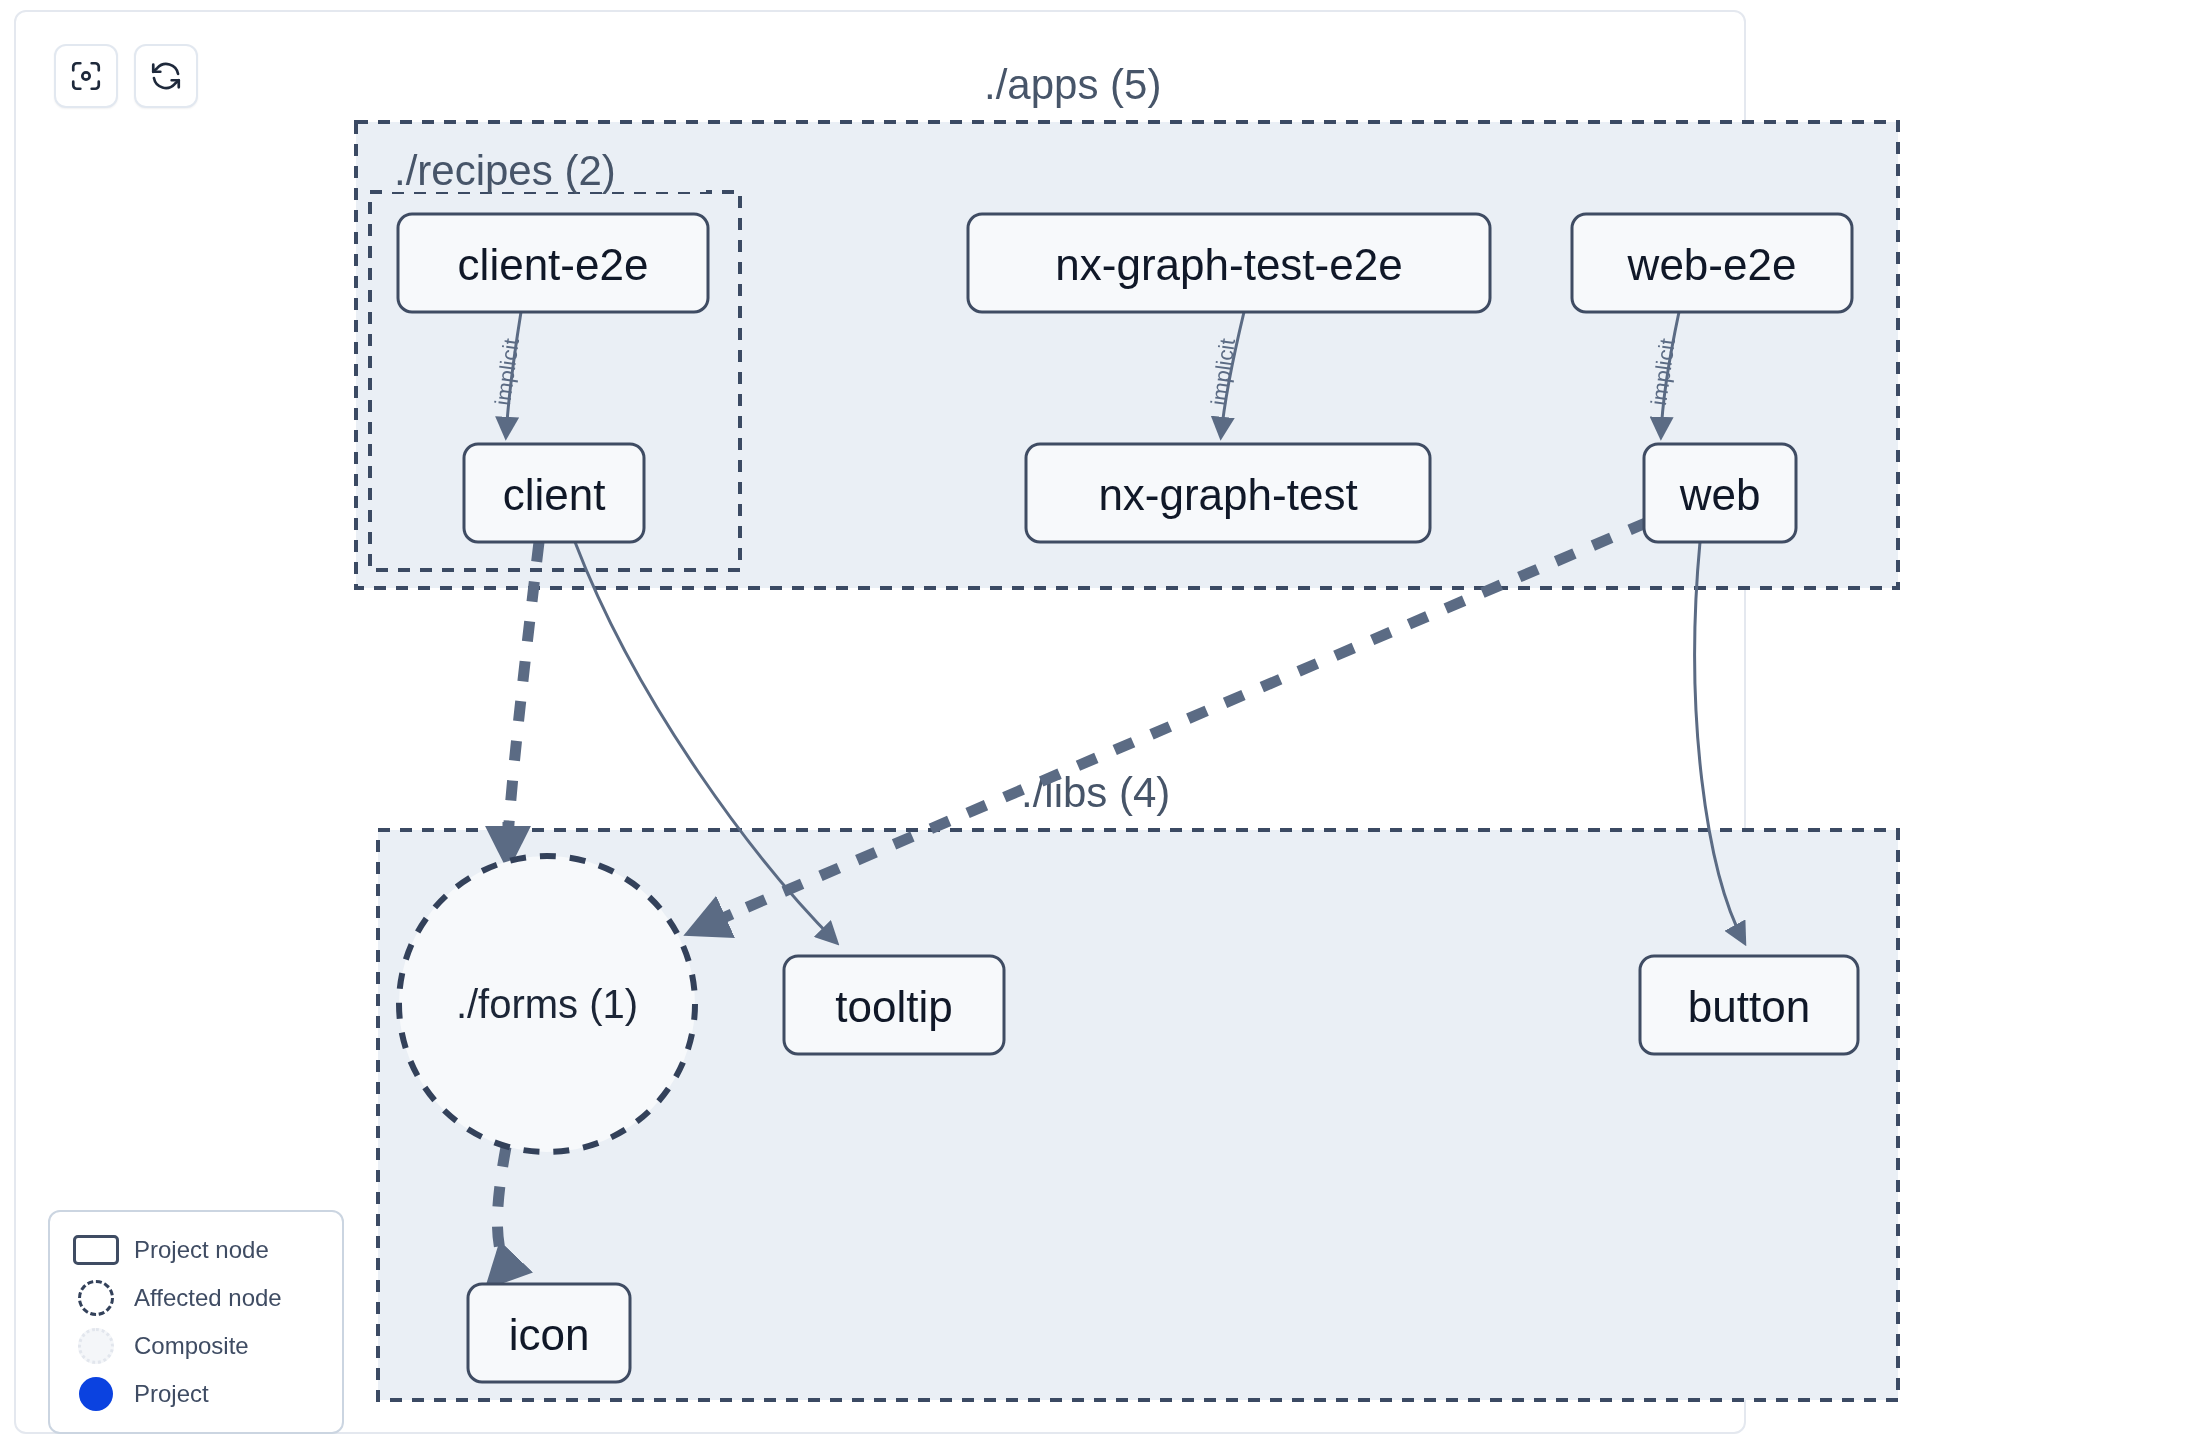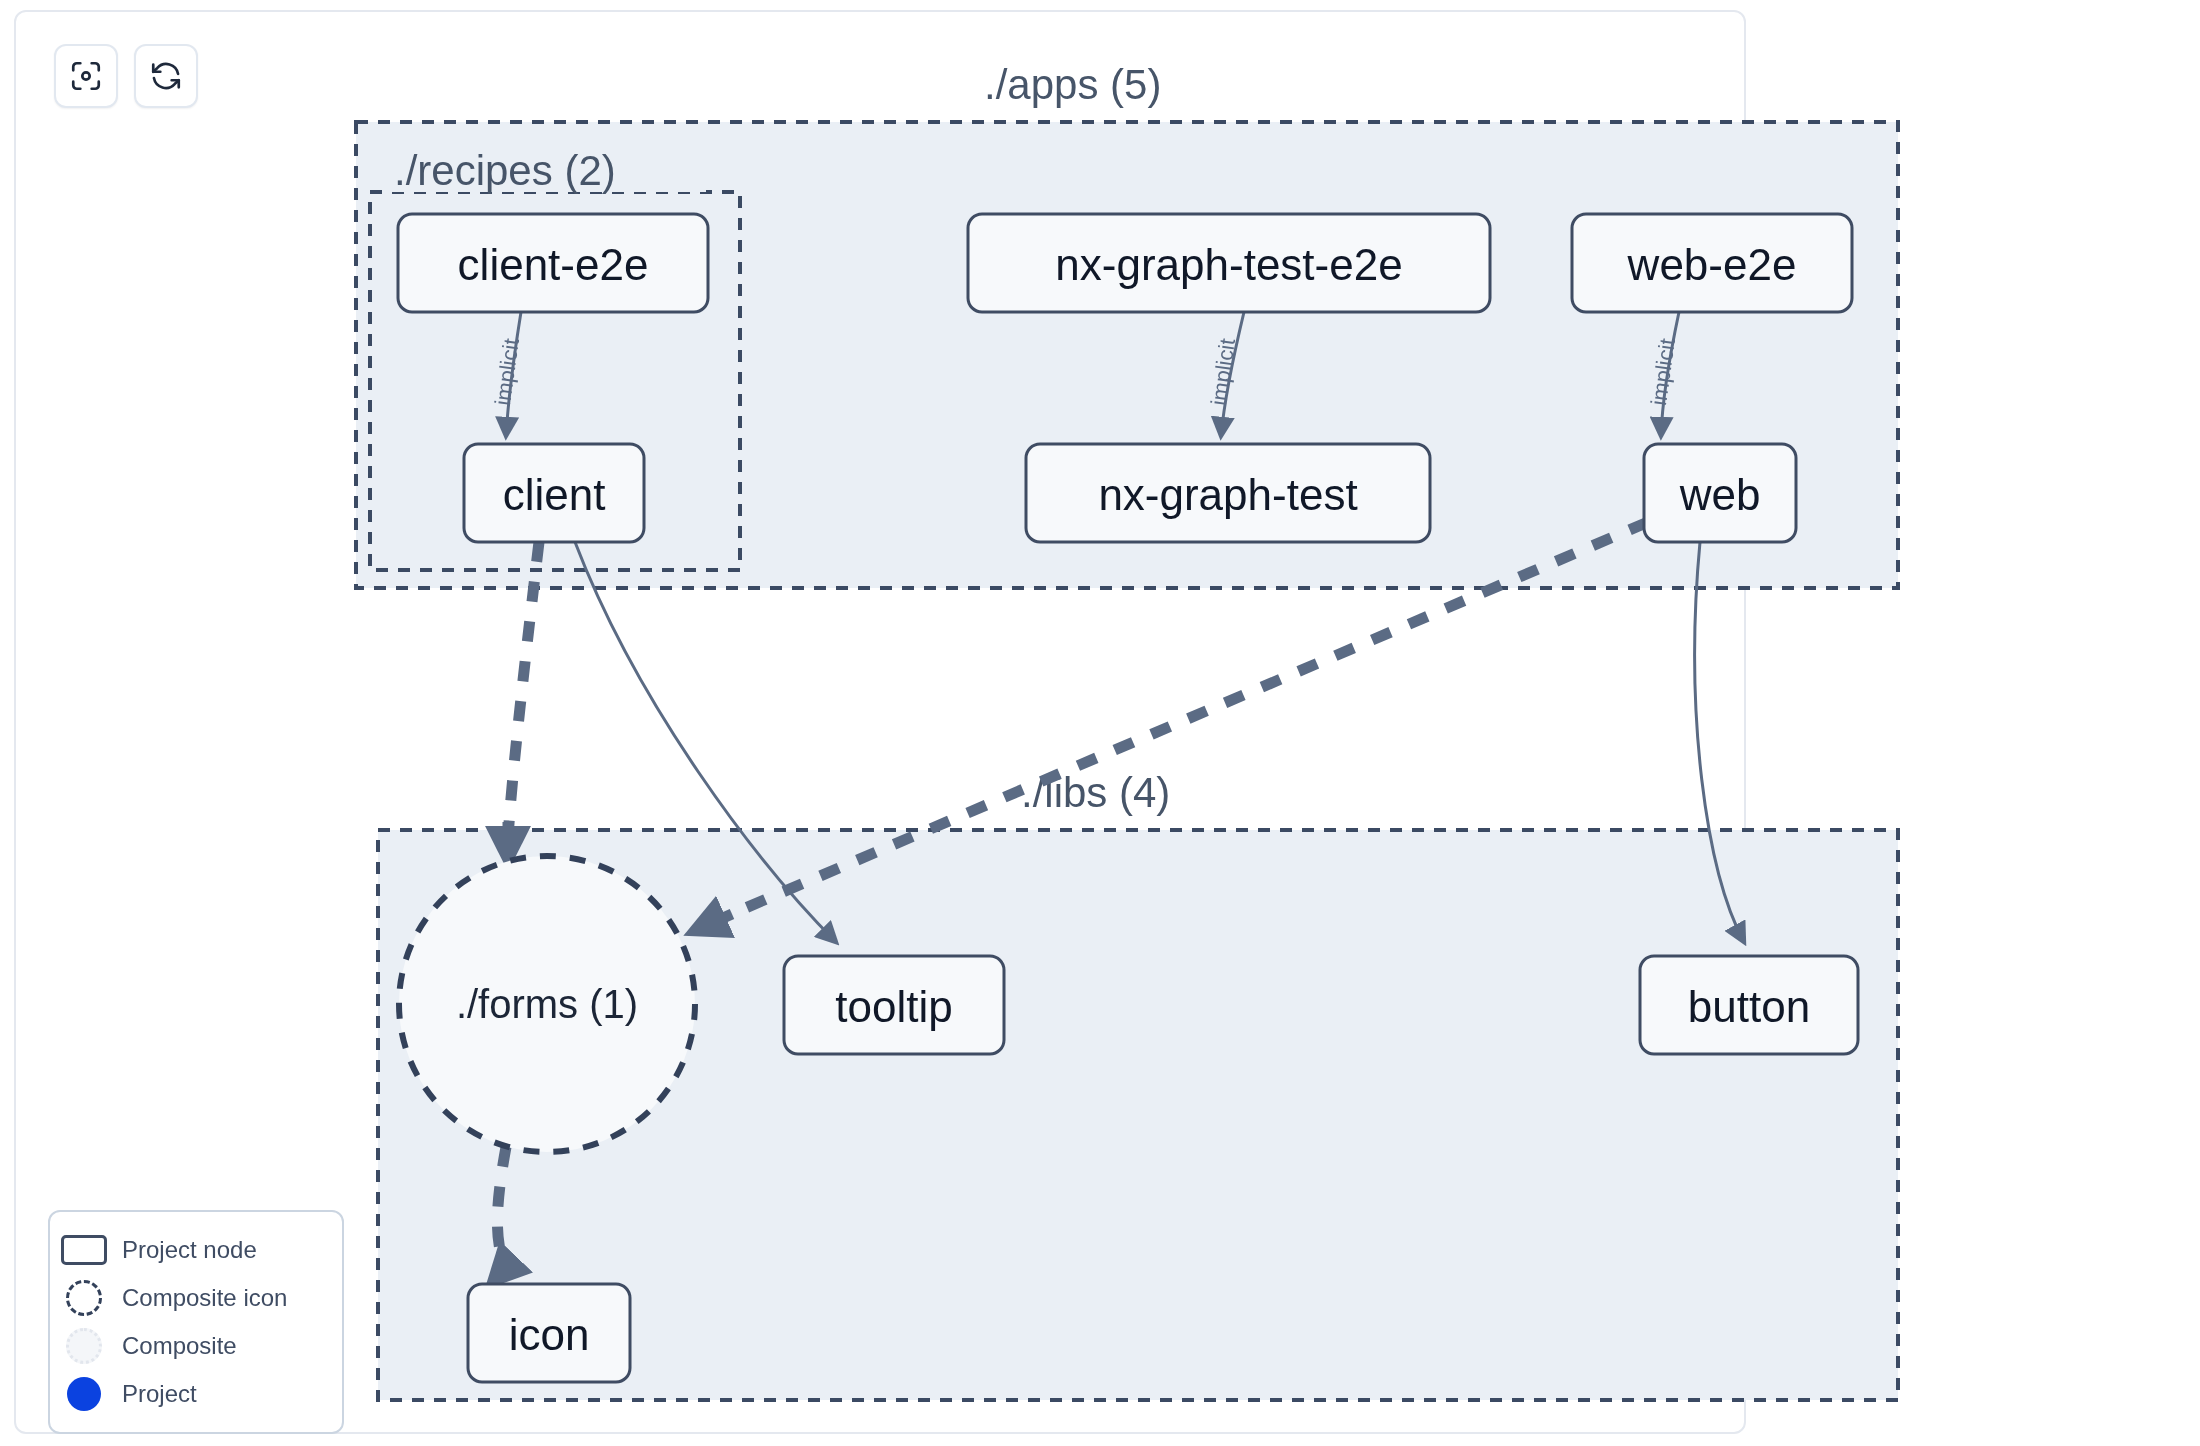--- a/index.html
+++ b/index.html
@@ -62,21 +62,21 @@
 
   
   .legend {
     position: absolute;
     left: 32px;
     top: 1198px;
     width: 296px;
     border: 2px solid #cbd5e1;
     border-radius: 12px;
     background: #ffffff;
-    padding: 14px 6px;
+    padding: 14px 18px;
     box-sizing: border-box;
     z-index: 35;
   }
   .legend-row {
     display: flex;
     align-items: center;
     height: 48px;
   }
   .legend-swatch {
     width: 56px;
@@ -298,21 +298,21 @@
       <div class="legend-row">
         <span class="legend-swatch">
           <span class="sw-project"></span>
         </span>
         <span class="legend-label">Project node</span>
       </div>
       <div class="legend-row">
         <span class="legend-swatch">
           <span class="sw-composite"></span>
         </span>
-        <span class="legend-label">Composite icon</span>
+        <span class="legend-label">Affected node</span>
       </div>
       <div class="legend-row">
         <span class="legend-swatch">
           <span class="sw-affected"></span>
         </span>
         <span class="legend-label">Composite</span>
       </div>
       <div class="legend-row">
         <span class="legend-swatch">
           <span class="sw-touched"></span>

